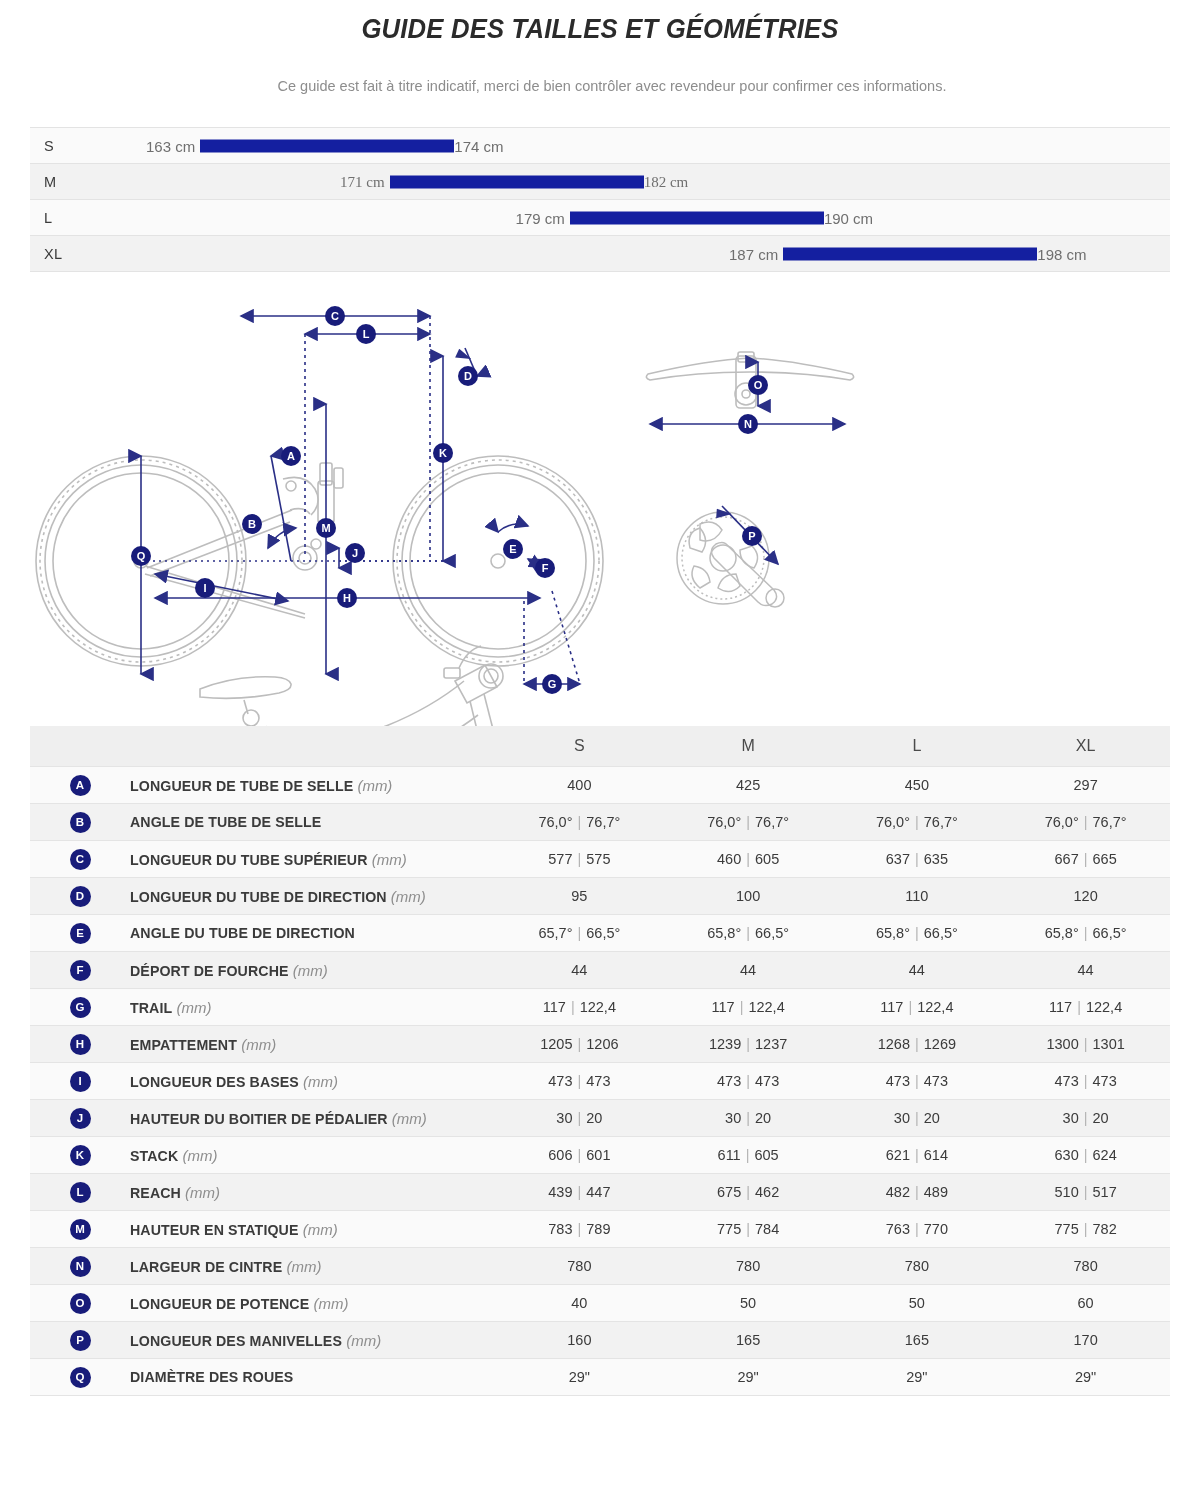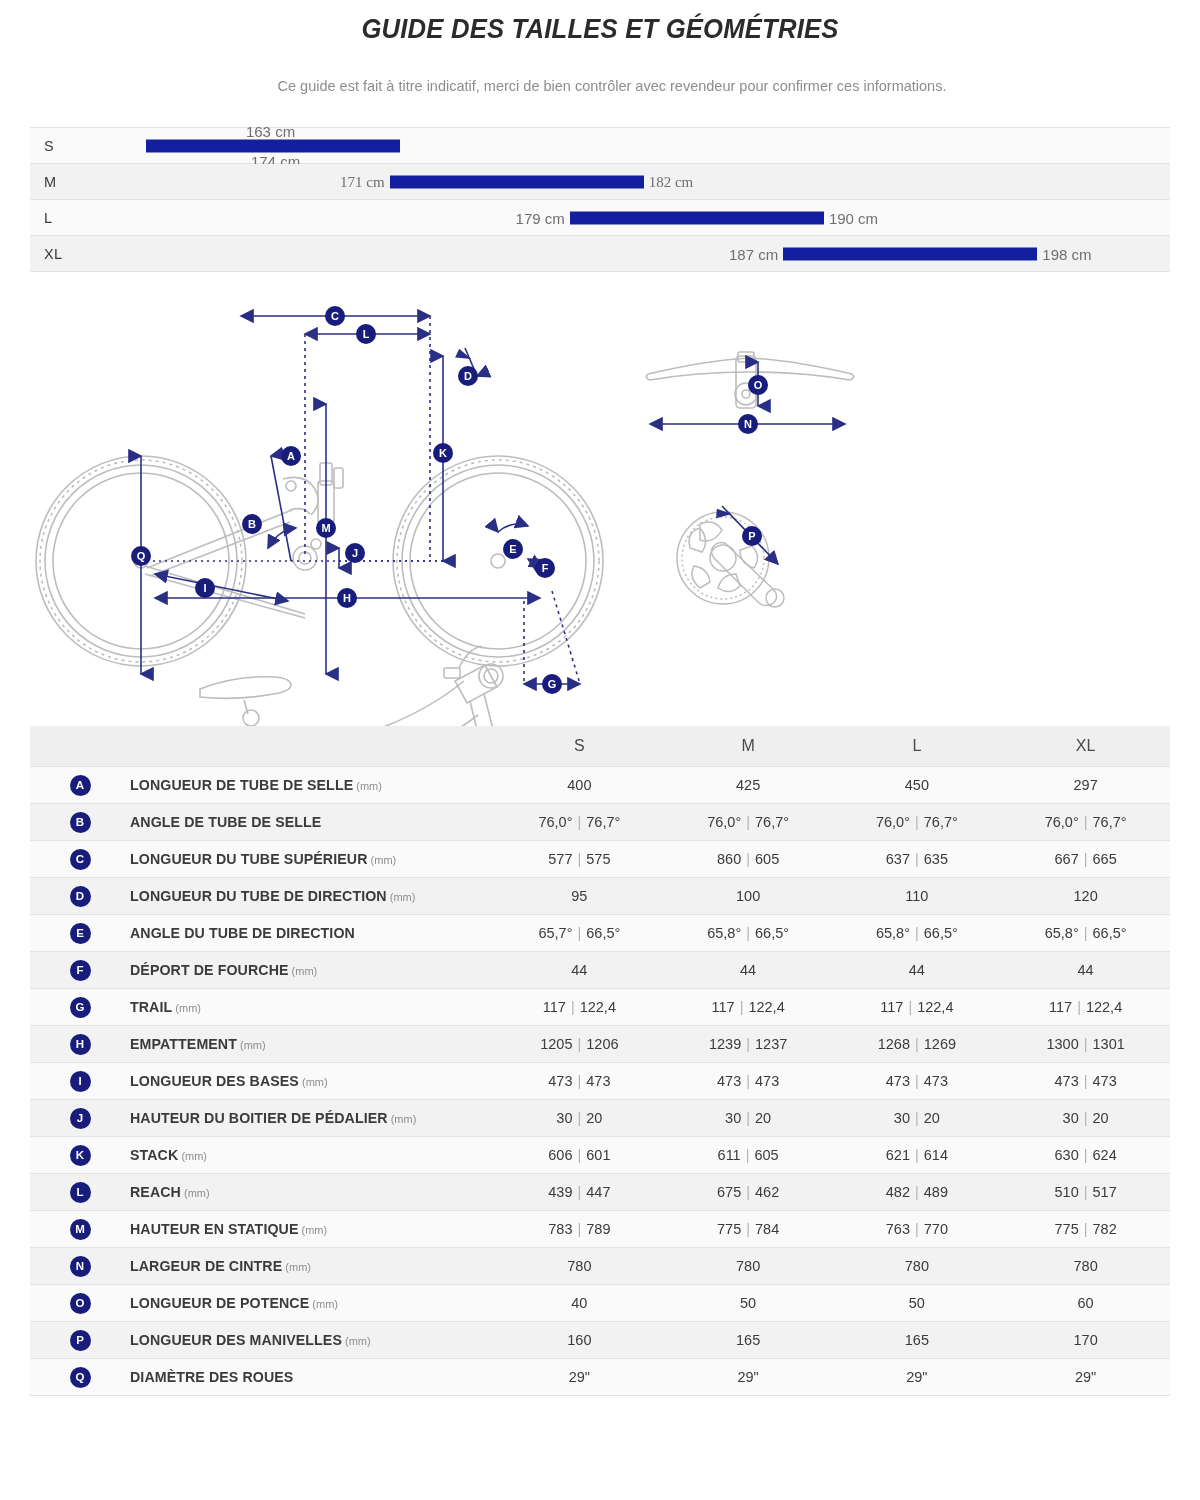--- a/index.html
+++ b/index.html
@@ -67,21 +67,21 @@
     transform: translateY(-50%);
     display: flex;
     align-items: center;
     white-space: nowrap;
   }
   .bar-min, .bar-max {
     font-size: 15px;
     color: #6f6f6f;
   }
   .bar-min { margin-right: 5px; }
-  .bar-max { margin-left: 5px; }
+  .bar-max { }
   .bar-fill {
     height: 13px;
     background: #141fa0;
   }
 
   
   .diagram-area {
     position: relative;
     margin: 24px 0 0 0;
     height: 430px;
@@ -144,24 +144,25 @@
     letter-spacing: 0;
   }
   td.name-cell {
     font-size: 14.2px;
     font-weight: bold;
     color: #3b3b3b;
     letter-spacing: 0.1px;
     padding-left: 12px;
   }
   .unit {
-    font-size: 11px;
+    font-size: 15px;
     font-weight: normal;
     color: #8e8e8e;
     letter-spacing: 0;
+    font-style: italic;
   }
   td.val-cell {
     text-align: center;
     font-size: 14.5px;
     color: #3b3b3b;
     white-space: nowrap;
   }
   .v-sep { color: #b3b3b3; padding: 0 5px; }
 
   
@@ -169,21 +170,21 @@
 </style>
 </head>
 <body>
 
 <h1 class="page-title">GUIDE DES TAILLES ET GÉOMÉTRIES</h1>
 <p class="page-subtitle">Ce guide est fait à titre indicatif, merci de bien contrôler avec revendeur pour confirmer ces informations.</p>
 
 <div class="size-table" id="size-guide">
     <div class="size-row odd">
       <span class="size-label">S</span>
-      <div class="bar-wrap" style="left: 116px; flex-direction: column;">
+      <div class="bar-wrap" style="left: 116px;">
         <span class="bar-min">163 cm</span>
         <span class="bar-fill" style="width: 254.1px; background: rgb(20, 31, 160);"></span>
         <span class="bar-max">174 cm</span>
       </div>
     </div>
     <div class="size-row even">
       <span class="size-label">M</span>
       <div class="bar-wrap" style="left: 310px; font-family: Liberation Serif, serif;">
         <span class="bar-min">171 cm</span>
         <span class="bar-fill" style="width: 254.1px; background: rgb(20, 31, 160);"></span>
@@ -423,21 +424,21 @@
         <td class="name-cell"><span>ANGLE DE TUBE DE SELLE</span></td>
         <td class="val-cell"><span>76,0°</span><span class="v-sep">|</span><span>76,7°</span></td>
         <td class="val-cell"><span>76,0°</span><span class="v-sep">|</span><span>76,7°</span></td>
         <td class="val-cell"><span>76,0°</span><span class="v-sep">|</span><span>76,7°</span></td>
         <td class="val-cell"><span>76,0°</span><span class="v-sep">|</span><span>76,7°</span></td>
       </tr>
       <tr class="odd">
         <td class="badge-cell"><span class="badge" style="background: rgb(24, 28, 122);">C</span></td>
         <td class="name-cell"><span>LONGUEUR DU TUBE SUPÉRIEUR</span><span class="unit"> (mm)</span></td>
         <td class="val-cell"><span>577</span><span class="v-sep">|</span><span>575</span></td>
-        <td class="val-cell"><span>860</span><span class="v-sep">|</span><span>605</span></td>
+        <td class="val-cell"><span>460</span><span class="v-sep">|</span><span>605</span></td>
         <td class="val-cell"><span>637</span><span class="v-sep">|</span><span>635</span></td>
         <td class="val-cell"><span>667</span><span class="v-sep">|</span><span>665</span></td>
       </tr>
       <tr class="even">
         <td class="badge-cell"><span class="badge" style="background: rgb(24, 28, 122);">D</span></td>
         <td class="name-cell"><span>LONGUEUR DU TUBE DE DIRECTION</span><span class="unit"> (mm)</span></td>
         <td class="val-cell"><span>95</span></td>
         <td class="val-cell"><span>100</span></td>
         <td class="val-cell"><span>110</span></td>
         <td class="val-cell"><span>120</span></td>

